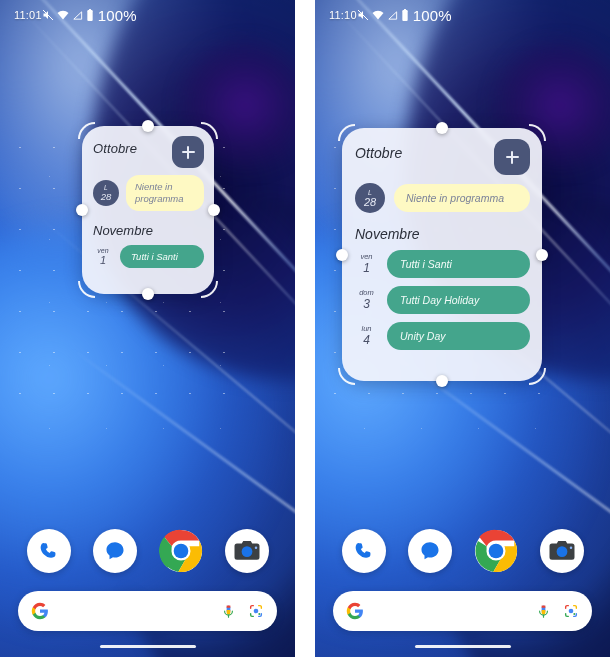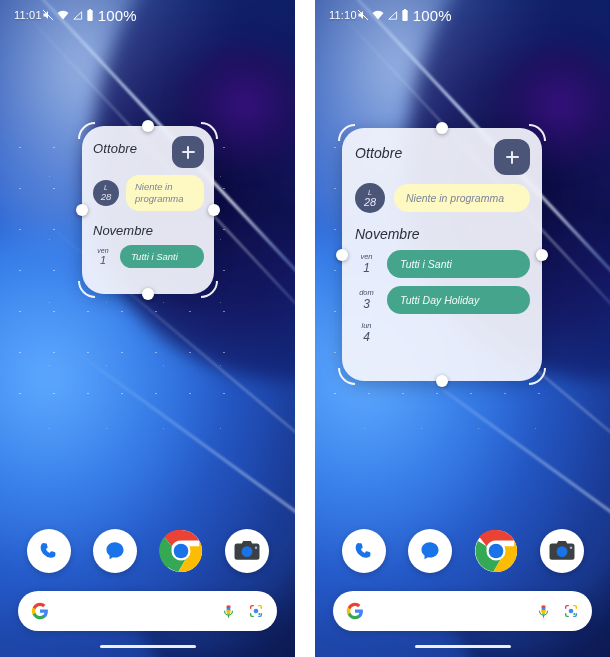--- a/index.html
+++ b/index.html
@@ -618,20 +618,21 @@
               <span class="dt-num">3</span>
             </div>
             <div class="pill-event">Tutti Day Holiday</div>
           </div>
 
           <div class="ev-row">
             <div class="date-text">
               <span class="dt-dow">lun</span>
               <span class="dt-num">4</span>
             </div>
+            <div class="pill-event">Unity Day</div>
           </div>
         </div>
       </div>
 
       <div class="resize-frame">
         <div class="rf-corner tl"></div>
         <div class="rf-corner tr"></div>
         <div class="rf-corner bl"></div>
         <div class="rf-corner br"></div>
       </div>

